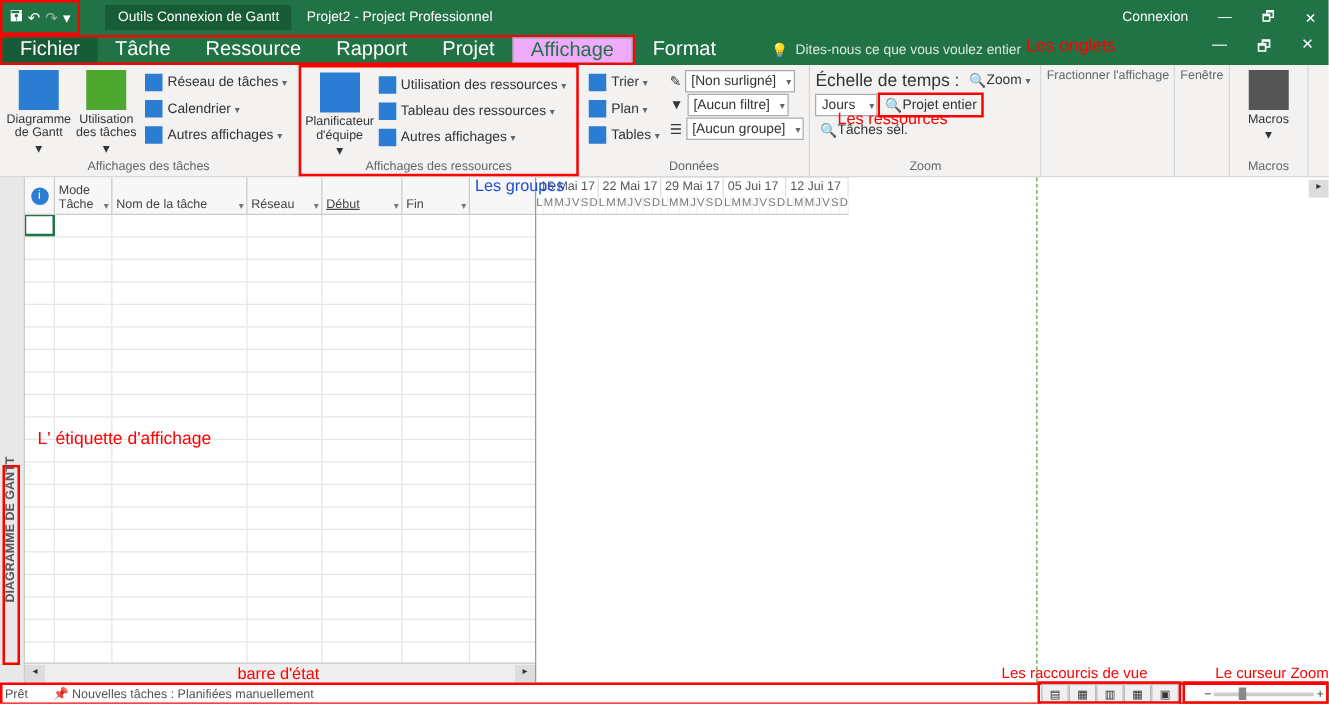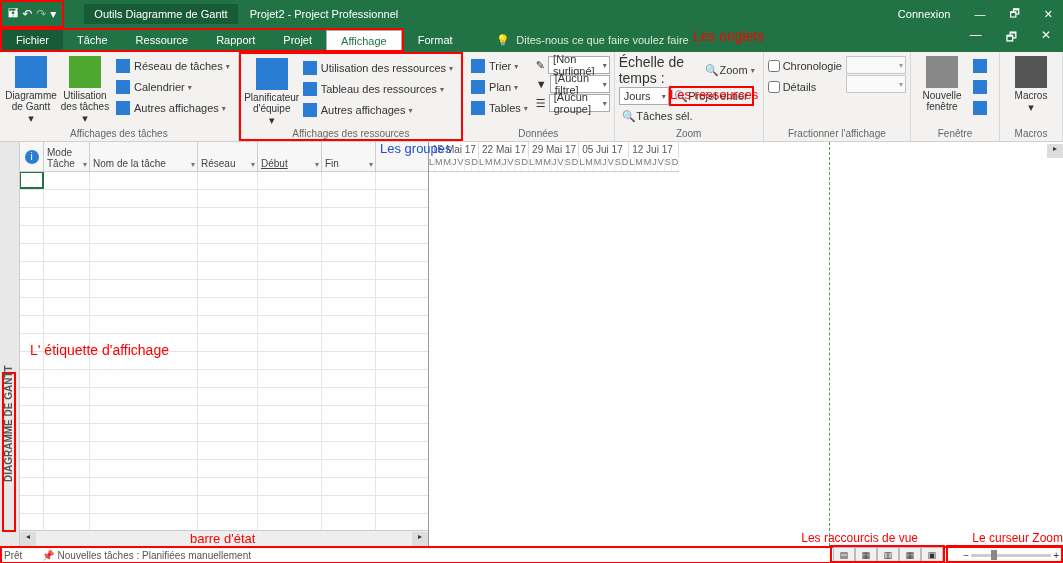--- a/index.html
+++ b/index.html
@@ -11,23 +11,23 @@
   .qat span { display: inline-block; color: #fff; font-size: 12px; cursor: pointer; }
   .qat-label { color: #fff; font-size: 15px; margin-left: 10px; }
   .contextual-tab { background: #185c37; color: #fff; font-size: 11px; padding: 0 10px; height: 20px; line-height: 20px; margin-left: 20px; }
   .doc-title { color: #fff; font-size: 11px; margin-left: 12px; }
   .title-right { position: absolute; right: 0; display: flex; align-items: center; gap: 4px; }
   .title-right span { color: #fff; padding: 0 10px; cursor: pointer; font-size: 11px;}
   .winbtn { font-size: 12px; padding: 0 12px; }
 
   
   .tabs-row { height: 24px; background: #217346; display: flex; align-items: stretch; position: relative; }
-  .tab { color: #fff; font-size: 11px; padding: 0 14px; display: flex; align-items: center; cursor: pointer; }
+  .tab { color: #fff; font-size: 16px; padding: 0 14px; display: flex; align-items: center; cursor: pointer; }
   .tab.file { background: #185c37; }
-  .tab.active { background: #ffffff; color: #217346; border:1px solid #aaa; border-bottom:none;}
+  .tab.active { background: #f0abfc; color: #217346; border:1px solid #aaa; border-bottom:none;}
   .tellme { display: flex; align-items: center; color: #d9ead3; margin-left: 30px; }
   .tellme .bulb { margin-right: 6px; }
   .tabs-annot { color: red; font-size: 14px; margin-left: 4px; text-align: center; }
   .tabs-row .rb { position:absolute; right:0; display:flex;}
   .tabs-row .rb span{ color:#fff; padding:0 12px; font-size:12px;}
 
   .tabs-box { border:2px solid red; display:flex; align-items:stretch;}
 
   
   .ribbon { height: 90px; background: #f3f2f1; border-bottom: 1px solid #d0d0d0; display: flex; position:relative;}
@@ -106,21 +106,21 @@
 </head>
 <body>
 
 <div class="titlebar">
   <div class="qat">
     <span>🖬</span>
     <span>↶</span>
     <span style="opacity:.5">↷</span>
     <span>▾</span>
   </div>
-  <span class="contextual-tab">Outils Diagramme de Gantt</span>
+  <span class="contextual-tab">Outils Connexion de Gantt</span>
   <span class="doc-title">
     <span>Projet2</span><span> - </span><span>Project Professionnel</span>
   </span>
   <div class="title-right">
     <span>Connexion</span>
     <span class="winbtn">—</span>
     <span class="winbtn">🗗</span>
     <span class="winbtn">✕</span>
   </div>
 </div>
@@ -130,21 +130,21 @@
     <div class="tab file">Fichier</div>
     <div class="tab">Tâche</div>
     <div class="tab">Ressource</div>
     <div class="tab">Rapport</div>
     <div class="tab">Projet</div>
     <div class="tab active">Affichage</div>
   </div>
   <div class="tab">Format</div>
   <div class="tellme">
     <span class="bulb">💡</span>
-    <span>Dites-nous ce que faire voulez faire</span>
+    <span>Dites-nous ce que vous voulez entier</span>
   </div>
   <span class="tabs-annot">Les onglets</span>
   <div class="rb">
     <span>—</span>
     <span>🗗</span>
     <span>✕</span>
   </div>
 </div>
 
 <div class="ribbon">
@@ -257,57 +257,24 @@
       <div style="display:flex;align-items:center;gap:0;">
         <span class="combo" style="width:50px;">Jours</span>
         <span class="smallbtn red-box">🔍 <span>Projet entier</span></span>
       </div>
       <div class="smallbtn">🔍 <span>Tâches sél.</span></div>
     </div>
     <div class="group-title">Zoom</div>
   </div>
 
   <div class="group">
-    <div class="group-body">
-      <div class="stack">
-        <div class="chk">
-            <input type="checkbox" style="">
-            <span>Chronologie</span>
-          </div>
-        <div class="chk">
-            <input type="checkbox" style="">
-            <span>Détails</span>
-          </div>
-      </div>
-      <div class="stack" style="margin-left:4px;">
-        <span class="combo" style="width:60px;opacity:.6"></span>
-        <span class="combo" style="width:60px;opacity:.6"></span>
-      </div>
-    </div>
     <div class="group-title">Fractionner l'affichage</div>
   </div>
 
   <div class="group">
-    <div class="group-body">
-      <div class="bigbtn">
-        <span class="icon win"></span>
-        <span class="lbl">Nouvelle fenêtre</span>
-      </div>
-      <div class="stack">
-        <span class="smallbtn">
-            <span class="mini-icon"></span>
-          </span>
-        <span class="smallbtn">
-            <span class="mini-icon"></span>
-          </span>
-        <span class="smallbtn">
-            <span class="mini-icon"></span>
-          </span>
-      </div>
-    </div>
     <div class="group-title">Fenêtre</div>
   </div>
 
   <div class="group">
     <div class="group-body">
       <div class="bigbtn">
         <span class="icon" style="background:#555"></span>
         <span class="lbl">Macros</span>
           <span class="caret">▾</span>
       </div>

